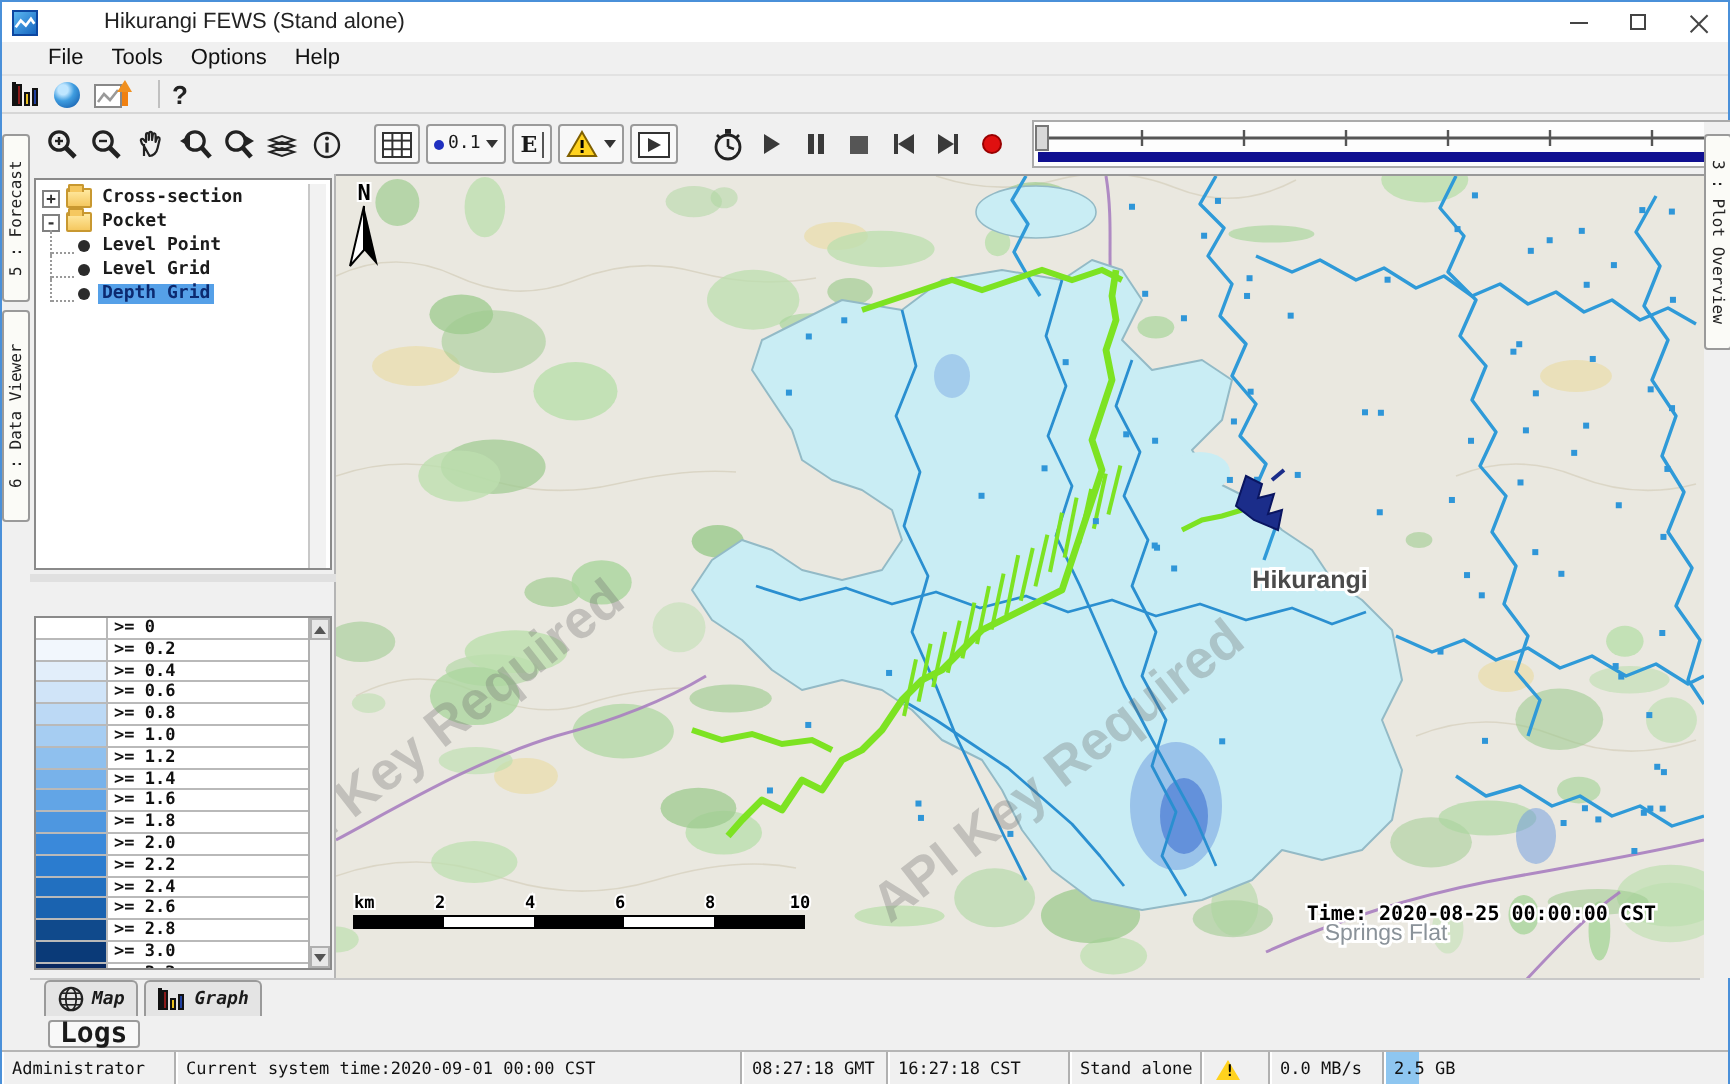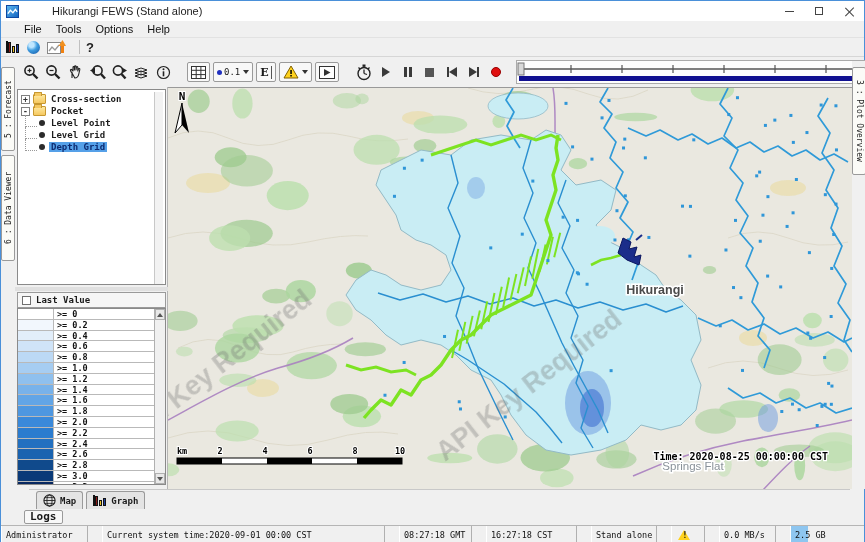--- a/index.html
+++ b/index.html
@@ -81,36 +81,36 @@
   #legend-scroll{width:11px;background:#f0f0f0;border-left:1px solid #b0b0b0;position:relative;flex:none;}
   .sbtn{position:absolute;left:0;width:10px;height:11px;background:#e8e8e8;border:1px solid #b0b0b0;display:flex;align-items:center;justify-content:center;}
   .tri-up{width:0;height:0;border-left:3px solid transparent;border-right:3px solid transparent;border-bottom:4px solid #555;}
   .tri-dn{width:0;height:0;border-left:3px solid transparent;border-right:3px solid transparent;border-top:4px solid #555;}
 
   
   #map{position:absolute;top:86px;left:167px;width:684px;height:402px;background:#eae8e0;overflow:hidden;border-top:1px solid #999;}
   #map svg{position:absolute;inset:0;}
 
   
-  #tabbar{position:absolute;top:488px;left:28px;right:14px;height:20px;background:#f0f0f0;display:flex;align-items:flex-end;padding-left:7px;border-top:1px solid #c8c8c8;}
+  #tabbar{position:absolute;top:488px;left:14px;right:14px;height:20px;background:#f0f0f0;display:flex;align-items:flex-start;padding-left:7px;border-top:1px solid #c8c8c8;font-style:italic;}
   .btab{display:flex;align-items:center;height:18px;border:1px solid #9a9a9a;border-bottom:none;border-radius:3px 3px 0 0;background:#e4e4e4;padding:0 6px;margin-right:3px;font-size:9px;font-family:"DejaVu Sans Mono",monospace;font-weight:bold;color:#1a1a1a;}
   .btab.active{background:#fbfbfb;height:20px;}
   .btab .bicon{margin-right:4px;display:flex;align-items:flex-end;}
   #graph-bars{display:flex;align-items:flex-end;height:11px;border-left:2px solid #111;}
   #graph-bars i{display:block;width:3px;margin-right:1px;border:1px solid #111;}
   .maxi{width:7px;height:7px;border:1.5px solid #222;margin-left:7px;}
   .closei{position:relative;width:9px;height:9px;margin-left:6px;}
   .closei::before,.closei::after{content:"";position:absolute;left:4px;top:-1px;width:1.8px;height:11px;background:#111;}
   .closei::before{transform:rotate(45deg);}
   .closei::after{transform:rotate(-45deg);}
   #logsrow{position:absolute;top:508px;left:14px;right:14px;height:16px;background:#f0f0f0;display:flex;align-items:center;padding-left:9px;}
-  #logs-btn{border:1px solid #9a9a9a;border-radius:2px;background:#f8f8f8;font-size:11px;font-family:"DejaVu Sans Mono",monospace;font-weight:bold;padding:0 5px;height:14px;line-height:12px;}
-
-  
-  #statusbar{position:absolute;top:524px;left:0;right:0;height:18px;background:#f0f0f0;border-top:1px solid #b5b5b5;display:flex;font-size:8.5px;font-family:"DejaVu Sans Mono",monospace;color:#111;gap:14px;}
+  #logs-btn{border:1px solid #9a9a9a;border-radius:2px;background:#f8f8f8;font-size:14px;font-family:"DejaVu Sans Mono",monospace;font-weight:bold;padding:0 5px;height:14px;line-height:12px;}
+
+  
+  #statusbar{position:absolute;top:524px;left:0;right:0;height:18px;background:#f0f0f0;border-top:1px solid #b5b5b5;display:flex;font-size:8.5px;font-family:"DejaVu Sans Mono",monospace;color:#111;}
   .scell{border-right:1px solid #b0b0b0;border-left:1px solid #fff;display:flex;align-items:center;padding-left:4px;white-space:nowrap;overflow:hidden;height:100%;}
   #mem-cell{background:linear-gradient(90deg,#8ec6f0 0 38%,#f0f0f0 38%);}
   .warn-tri{width:0;height:0;border-left:6px solid transparent;border-right:6px solid transparent;border-bottom:10px solid #ffd21e;position:relative;margin-left:2px;}
   .warn-tri::after{content:"!";position:absolute;left:-1.5px;top:1px;font-size:8px;font-weight:bold;color:#000;}
 </style>
 </head>
 <body>
 
 <div id="win">
 
@@ -331,24 +331,20 @@
         <span class="tree-label">Level Grid</span>
       </div>
       <div class="tree-row">
         <span class="tree-conn"></span>
         <span class="bullet"></span>
         <span class="tree-label selected">Depth Grid</span>
       </div>
       <div id="tree-scroll"></div>
     </div>
     <div id="splitter"></div>
-    <div id="legend-header">
-      <span class="checkbox"></span>
-      <span>Last Value</span>
-    </div>
     <div id="legend-box">
       <div id="legend-table">
           <div class="lg-row">
             <div class="lg-sw" style="background: rgb(255, 255, 255);"></div>
             <div class="lg-lb">&gt;= 0</div>
           </div>
           <div class="lg-row">
             <div class="lg-sw" style="background: rgb(242, 247, 253);"></div>
             <div class="lg-lb">&gt;= 0.2</div>
           </div>

